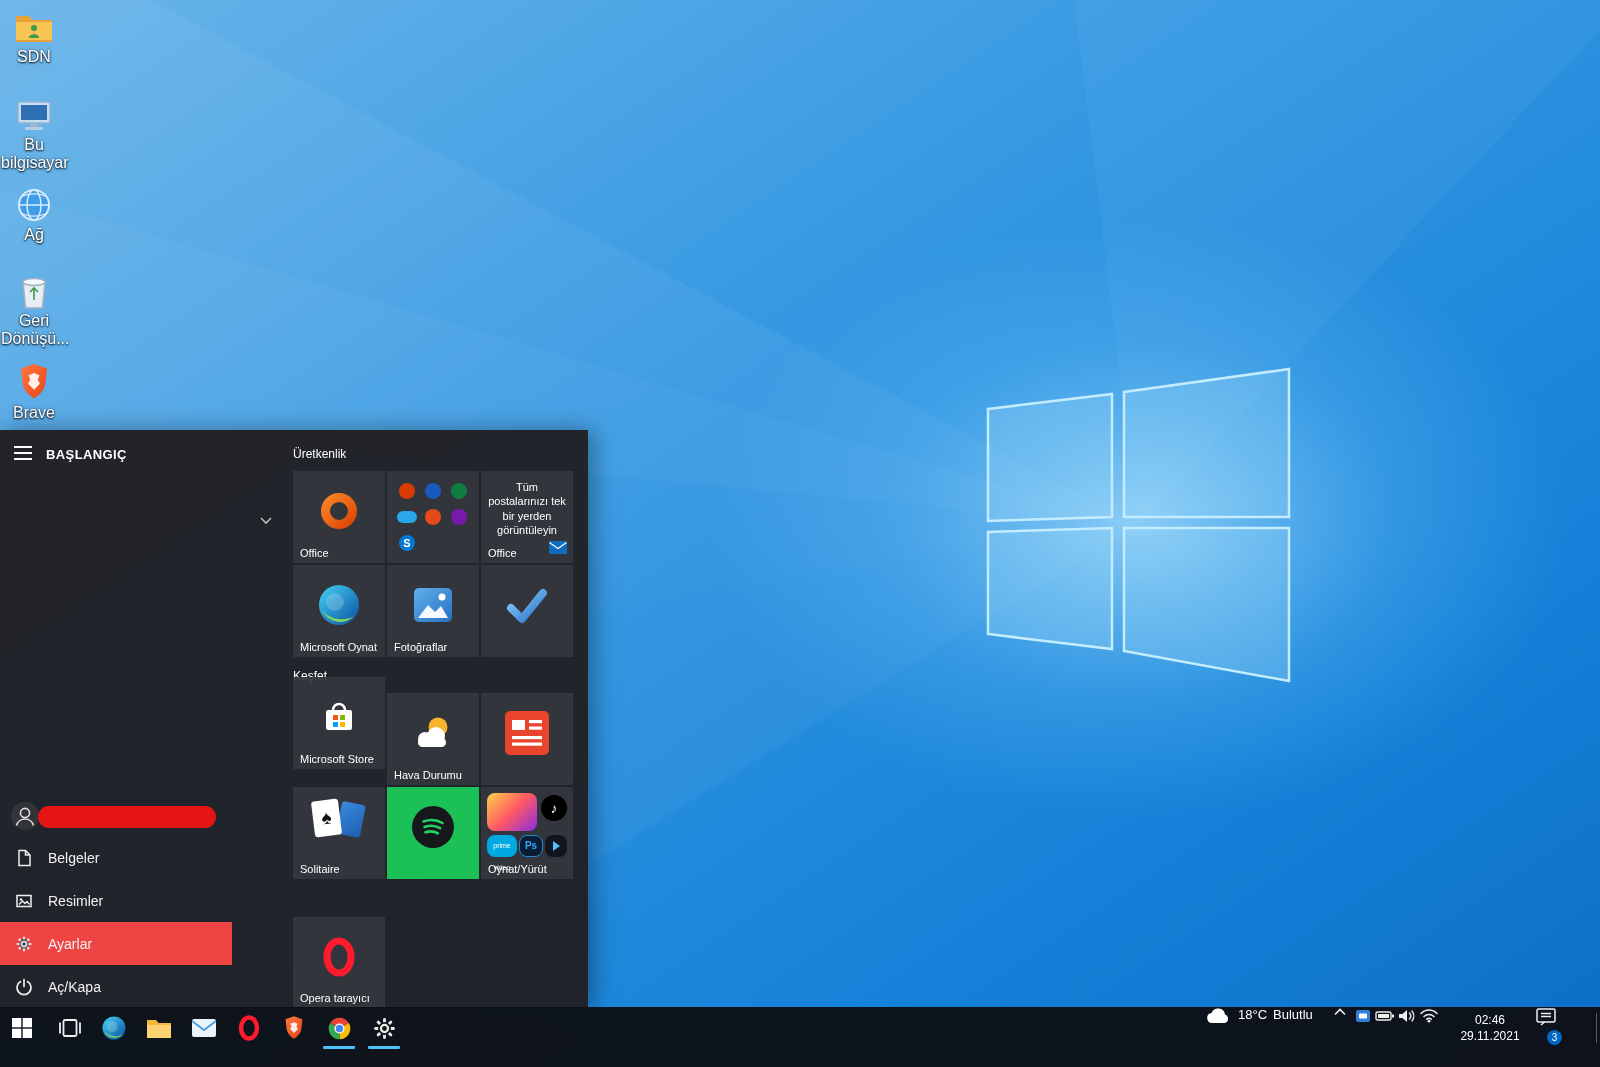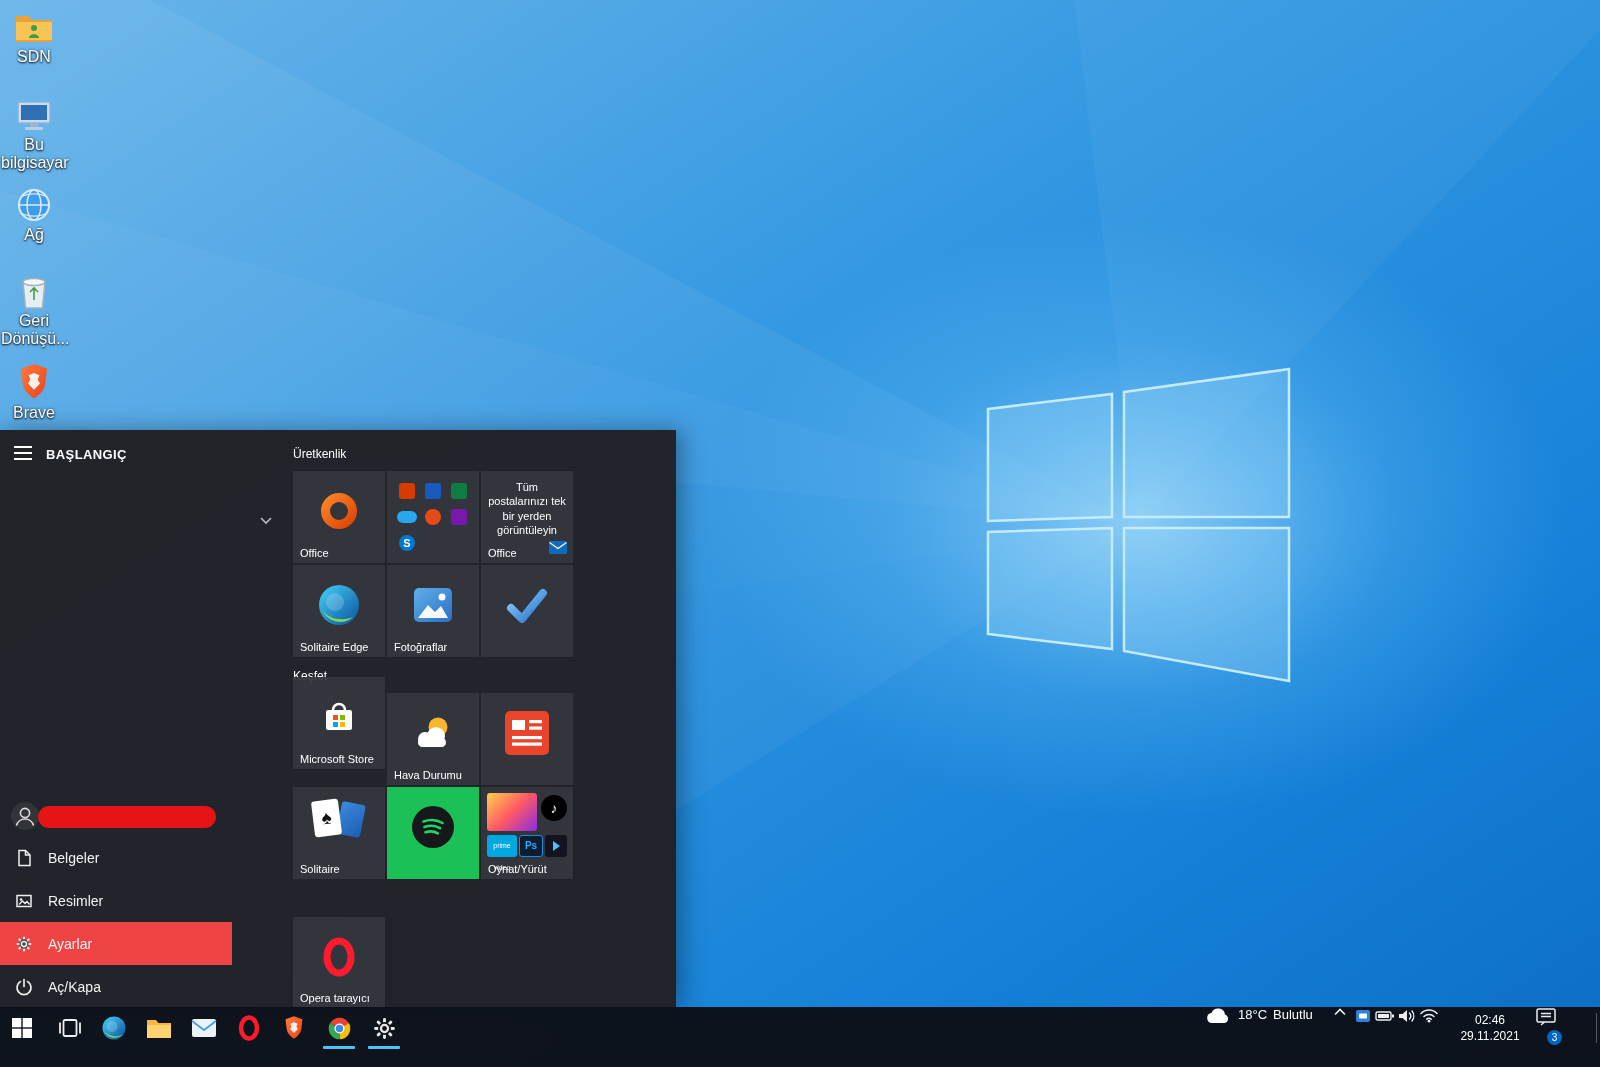--- a/index.html
+++ b/index.html
@@ -4,32 +4,32 @@
 <style>
   *{margin:0;padding:0;box-sizing:border-box}
   html,body{width:1600px;height:1067px;overflow:hidden;background:#1581d8;
     font-family:"Liberation Sans","DejaVu Sans",sans-serif;-webkit-font-smoothing:antialiased}
   .abs{position:absolute}
   
   .dicon{position:absolute;left:1px;width:66px;text-align:center;color:#fff;cursor:pointer}
   .dicon svg{display:block;margin:0 auto 2px auto}
   .dlabel{font-size:16px;line-height:1.15;text-shadow:0 1px 2px rgba(0,0,0,.9),0 0 3px rgba(0,0,0,.6)}
   
-  .start-menu{position:absolute;left:0;top:430px;width:676px;height:578px;
+  .start-menu{position:absolute;left:0;top:430px;width:588px;height:578px;
     background:rgba(33,33,37,.975);box-shadow:6px 0 22px rgba(0,0,0,.35)}
   .snav{position:absolute;left:0;width:232px;height:43px;display:flex;align-items:center;
     color:#f2f2f2;font-size:14px;cursor:pointer}
   .snav .nicol{width:48px;display:flex;justify-content:center}
   .snav.active{background:#ef4444}
   .sm-title{position:absolute;left:46px;top:447px;color:#fff;font-size:13px;font-weight:bold;letter-spacing:.4px}
   .group-title{position:absolute;color:#fff;font-size:12px}
   .tile{position:absolute;width:92px;height:92px;background:rgba(52,55,62,.92);cursor:pointer;overflow:hidden}
   .tile-label{position:absolute;left:7px;bottom:4px;font-size:11px;color:#fff;white-space:nowrap}
   .tcenter{position:absolute;left:50%;top:46%;transform:translate(-50%,-50%)}
-  .mini{position:absolute;border-radius:3px}
+  .mini{position:absolute;border-radius:8px}
   
   .taskbar{position:absolute;left:0;top:1007px;width:1600px;height:60px;background:rgba(13,16,22,.97)}
   .tbtn{position:absolute;top:0;height:42px;width:44px;display:flex;align-items:center;justify-content:center;cursor:pointer}
   .tline{position:absolute;top:39px;height:3px;width:32px;background:#4cc2ff;border-radius:1px}
   .trayrow{position:absolute;top:0;height:42px;display:flex;align-items:flex-start;cursor:pointer}
   .traytxt{color:#fff;font-size:13px}
   .clock{position:absolute;left:1452px;top:5px;width:76px;text-align:center;color:#fff;font-size:12px;line-height:16px;cursor:pointer}
   .badge{position:absolute;left:1547px;top:23px;min-width:15px;height:15px;border-radius:8px;background:#0166c4;
     color:#fff;font-size:10px;display:flex;align-items:center;justify-content:center;padding:0 3px}
   .userpill{position:absolute;left:38px;top:10px;width:178px;height:22px;background:#e51515;border-radius:11px}
@@ -182,21 +182,21 @@
             <linearGradient id="gEdgeT" x1="0" y1="0" x2="1" y2="1">
           <stop offset="0" stop-color="#45d3f7"></stop>
               <stop offset="1" stop-color="#0a4f9e"></stop>
             </linearGradient>
           </defs>
         <circle cx="23" cy="23" r="20" fill="url(#gEdgeT)"></circle>
         <path d="M6 28 a20 20 0 0 0 32 6.5 C27 40 12 37 6 28 Z" fill="#8ae24b" opacity=".9"></path>
         <circle cx="19" cy="20" r="9" fill="#fff" opacity=".18"></circle>
       </svg>
     </div>
-    <div class="tile-label">Solitaire Edge</div>
+    <div class="tile-label">Microsoft Oynat</div>
   </div>
 
   <div class="tile" style="left:387px;top:135px">
     <div class="tcenter">
       <svg width="46" height="46" viewBox="0 0 46 46">
         <defs>
             <linearGradient id="gPhotos" x1="0" y1="0" x2="1" y2="1">
           <stop offset="0" stop-color="#5fb0ea"></stop>
               <stop offset="1" stop-color="#2a6fc4"></stop>
             </linearGradient>

